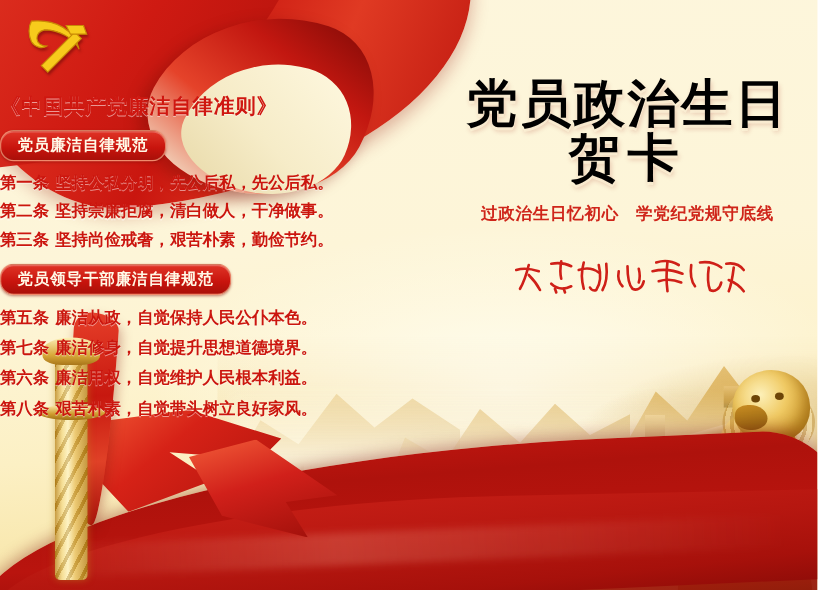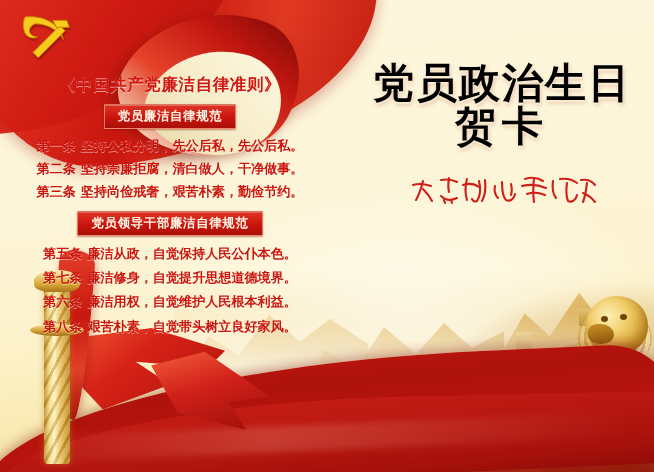--- a/index.html
+++ b/index.html
@@ -207,33 +207,32 @@
     transform:rotate(-2.4deg);filter:blur(3px);
   }
 
   
   .emblem{position:absolute;left:18px;top:10px;width:56px;height:52px;}
   .emblem svg{width:100%;height:100%;filter:drop-shadow(1px 2px 1px rgba(110,10,6,.55));}
 
   
   .left-col{
     position:absolute;left:0;top:74px;width:340px;
-    text-align:center;
     color:#c8150d;
   }
   .doc-title{
     font-size:16.5px;font-weight:bold;letter-spacing:.6px;
     color:#cf1710;
     text-shadow:0 1px 0 rgba(255,255,255,.55);
     margin:0 0 8px 0;white-space:nowrap;
   }
   .pill{
     display:inline-block;
     padding:2.5px 13px 3.5px;
-    border-radius:1px;
+    border-radius:11px;
     background:linear-gradient(180deg,#e03426 0%,#c8140d 58%,#a91009 100%);
     color:#fff8e6;
     font-size:12.4px;font-weight:bold;letter-spacing:.7px;
     box-shadow:0 1px 2px rgba(130,14,8,.45), inset 0 1px 0 rgba(255,255,255,.25);
     border:1px solid rgba(255,226,180,.5);
     white-space:nowrap;
   }
   .clause-list{margin:0;padding:0;list-style:none;}
   .clause{
     font-size:13.1px;font-weight:bold;color:#cb160e;
@@ -366,20 +365,21 @@
         </li>
       </ul>
     </div>
   </div>
 
   <div class="right-col" data-interactable="false">
     <div class="main-title" data-interactable="false">
       <div data-interactable="false">党员政治生日</div>
       <div class="l2" data-interactable="false">贺卡</div>
     </div>
+    <div class="sub-title" data-interactable="false">过政治生日忆初心　学党纪党规守底线</div>
 
     <div class="calli" data-interactable="false" title="不忘初心牢记使命">
       <svg viewBox="0 0 190 44" aria-hidden="true">
         <g fill="none" stroke="#cf2018" stroke-width="2.1" stroke-linecap="round" stroke-linejoin="round">
 
           <path d="M6 18 C12 16 18 17 24 19"></path>
           <path d="M16 14 C14 22 12 28 9 33"></path>
           <path d="M16 22 C20 26 23 30 25 34"></path>
 
           <path d="M34 13 C40 12 46 13 50 15"></path>

